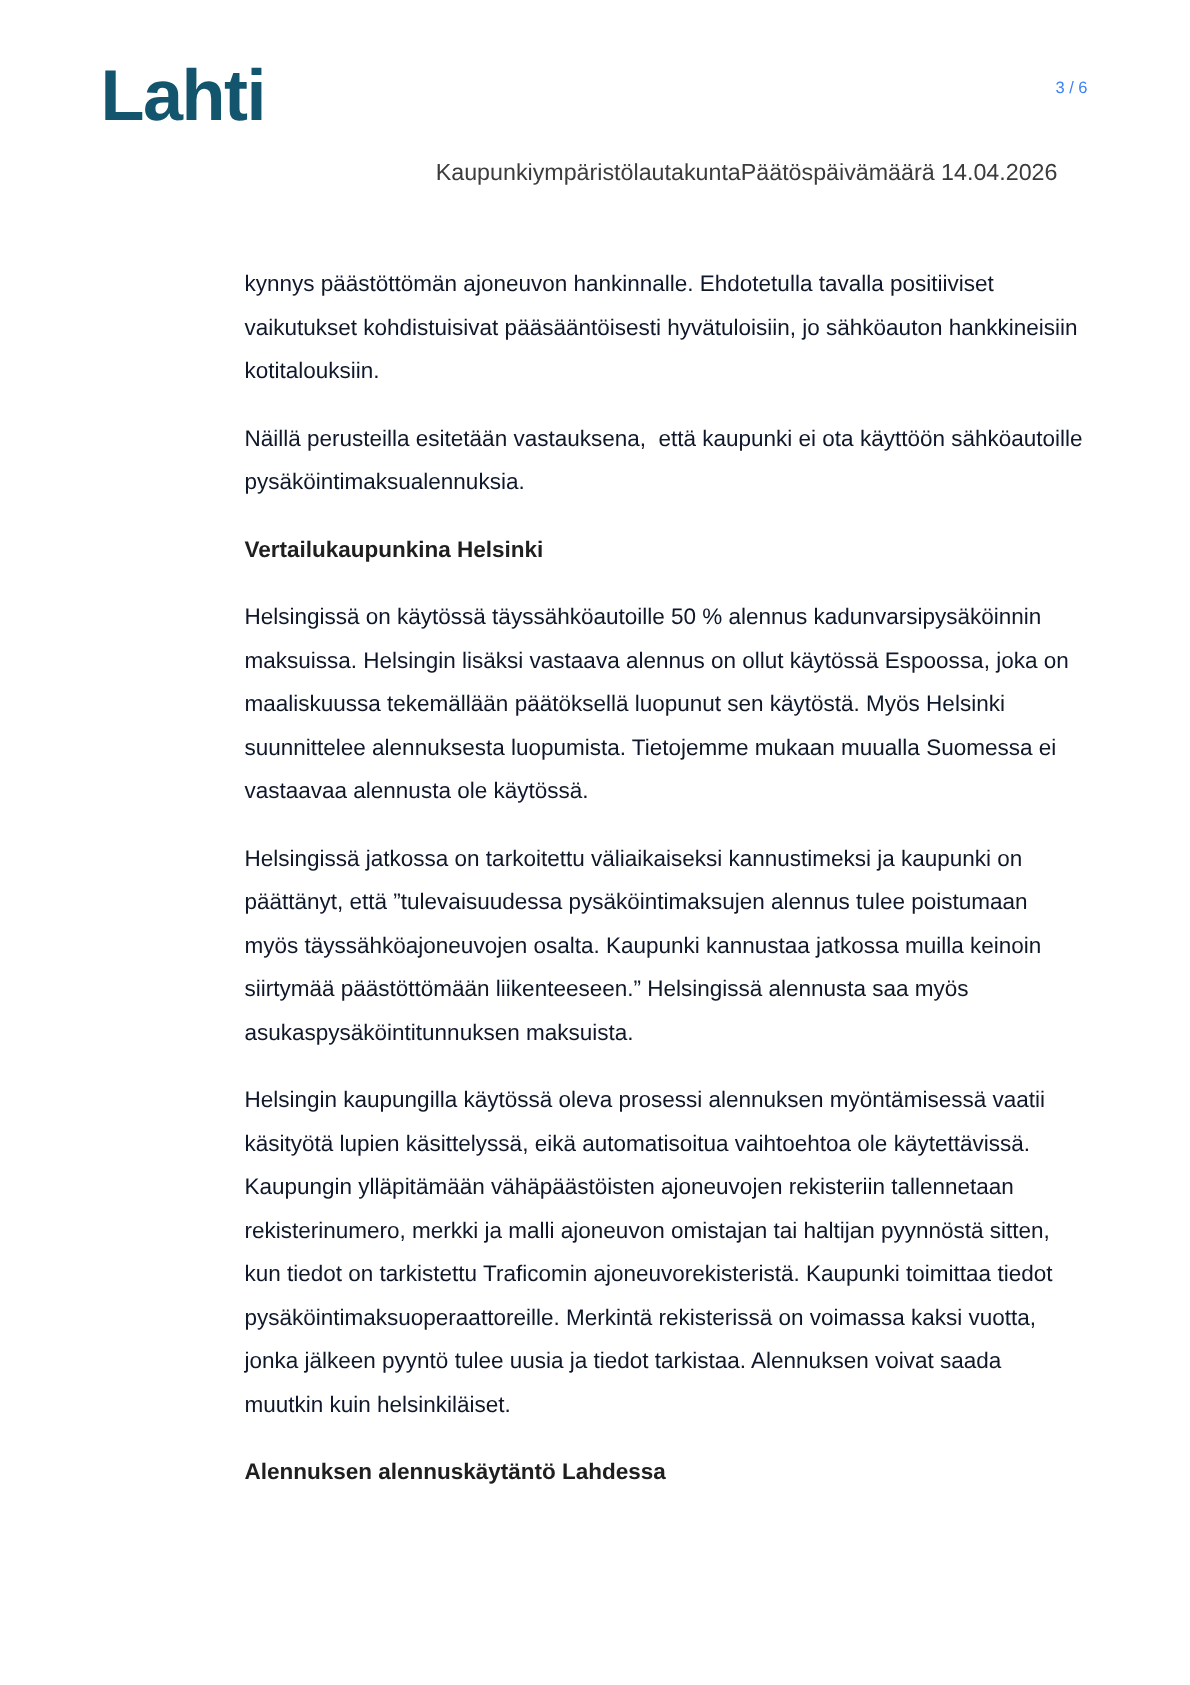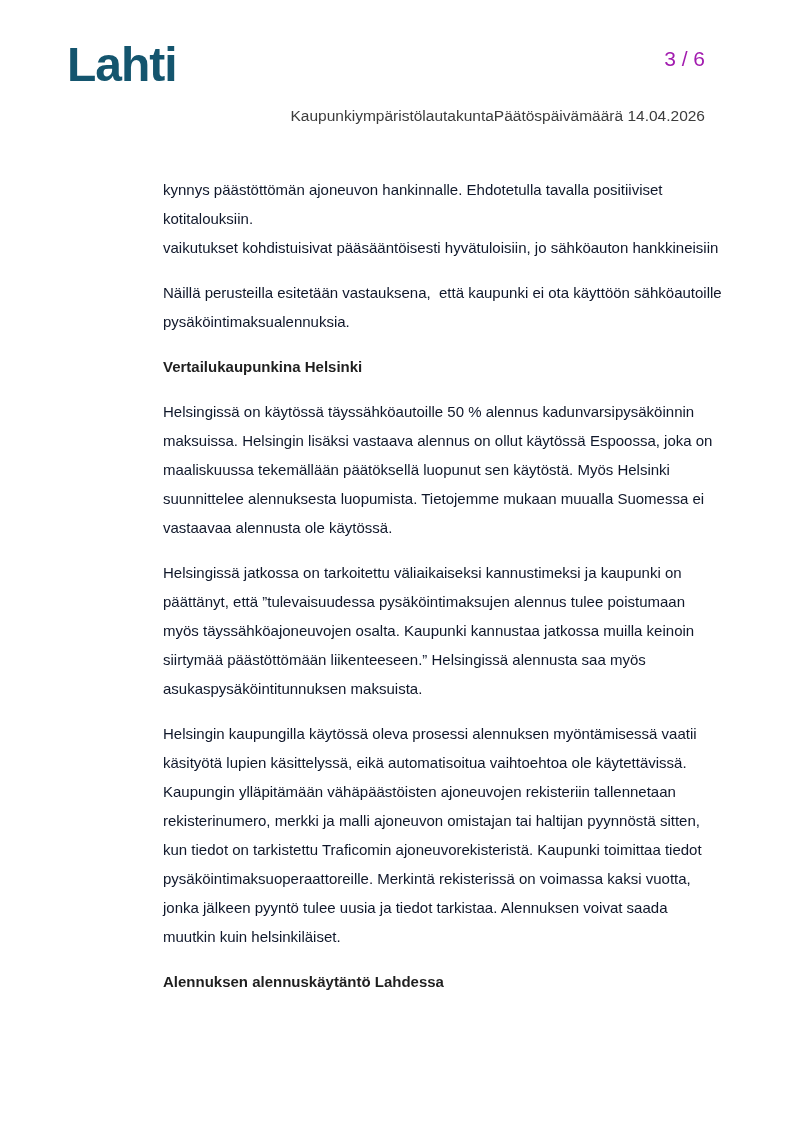--- a/index.html
+++ b/index.html
@@ -21,24 +21,24 @@
     top: 40px;
     font-size: 48px;
     line-height: 50px;
     font-weight: 700;
     letter-spacing: -1px;
     color: #14556E;
   }
   .page-number {
     position: absolute;
     top: 50px;
-    right: 88px;
-    font-size: 21px;
+    right: 68px;
+    font-size: 11px;
     line-height: 18px;
-    color: #a21caf;
+    color: #3b82f6;
   }
   .header-row {
     position: absolute;
     left: 76px;
     right: 88px;
     top: 106px;
     display: flex;
     justify-content: flex-end;
     font-size: 15.5px;
     line-height: 20px;
@@ -79,22 +79,22 @@
   <div class="page-number">3 / 6</div>
 
   <div class="header-row">
     <span>Kaupunkiympäristölautakunta</span>
     <span>Päätöspäivämäärä 14.04.2026</span>
   </div>
 
   <div class="content" id="content">
       <div class="paragraph">
         <div class="line">kynnys päästöttömän ajoneuvon hankinnalle. Ehdotetulla tavalla positiiviset</div>
+        <div class="line">vaikutukset kohdistuisivat pääsääntöisesti hyvätuloisiin, jo sähköauton hankkineisiin</div>
         <div class="line">kotitalouksiin.</div>
-        <div class="line">vaikutukset kohdistuisivat pääsääntöisesti hyvätuloisiin, jo sähköauton hankkineisiin</div>
       </div>
       <div class="paragraph">
         <div class="line">Näillä perusteilla esitetään vastauksena,  että kaupunki ei ota käyttöön sähköautoille</div>
         <div class="line">pysäköintimaksualennuksia.</div>
       </div>
       <div class="heading">
         <div class="line">Vertailukaupunkina Helsinki</div>
       </div>
       <div class="paragraph">
         <div class="line">Helsingissä on käytössä täyssähköautoille 50 % alennus kadunvarsipysäköinnin</div>

